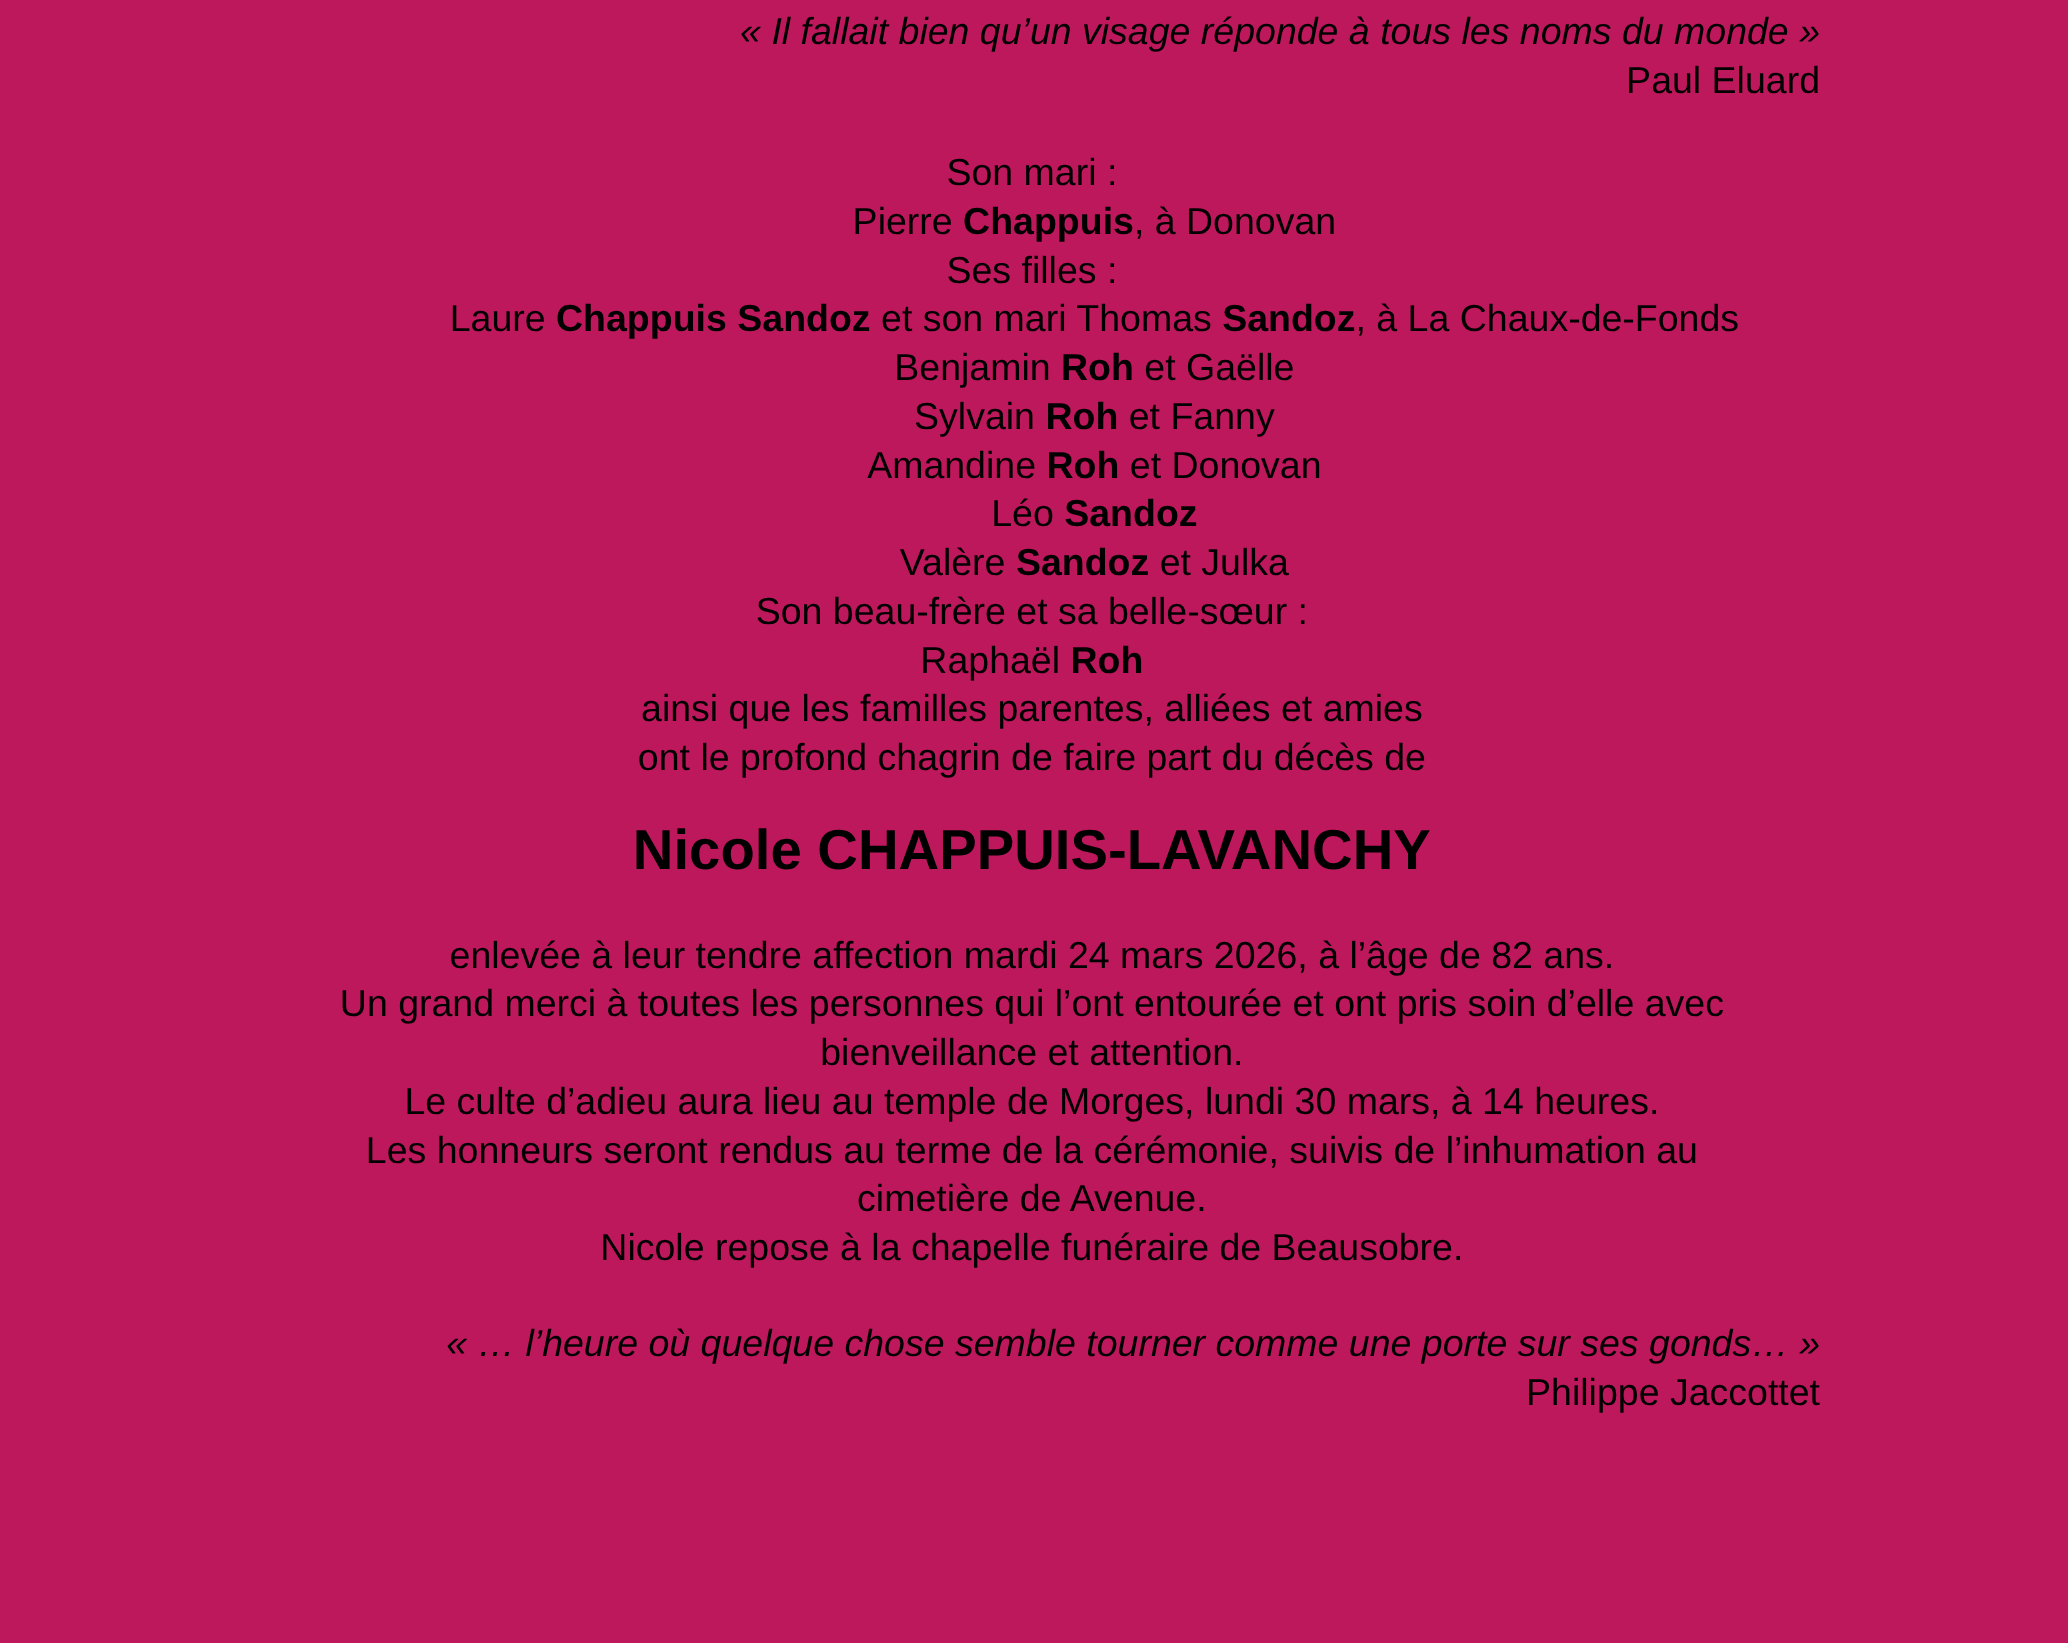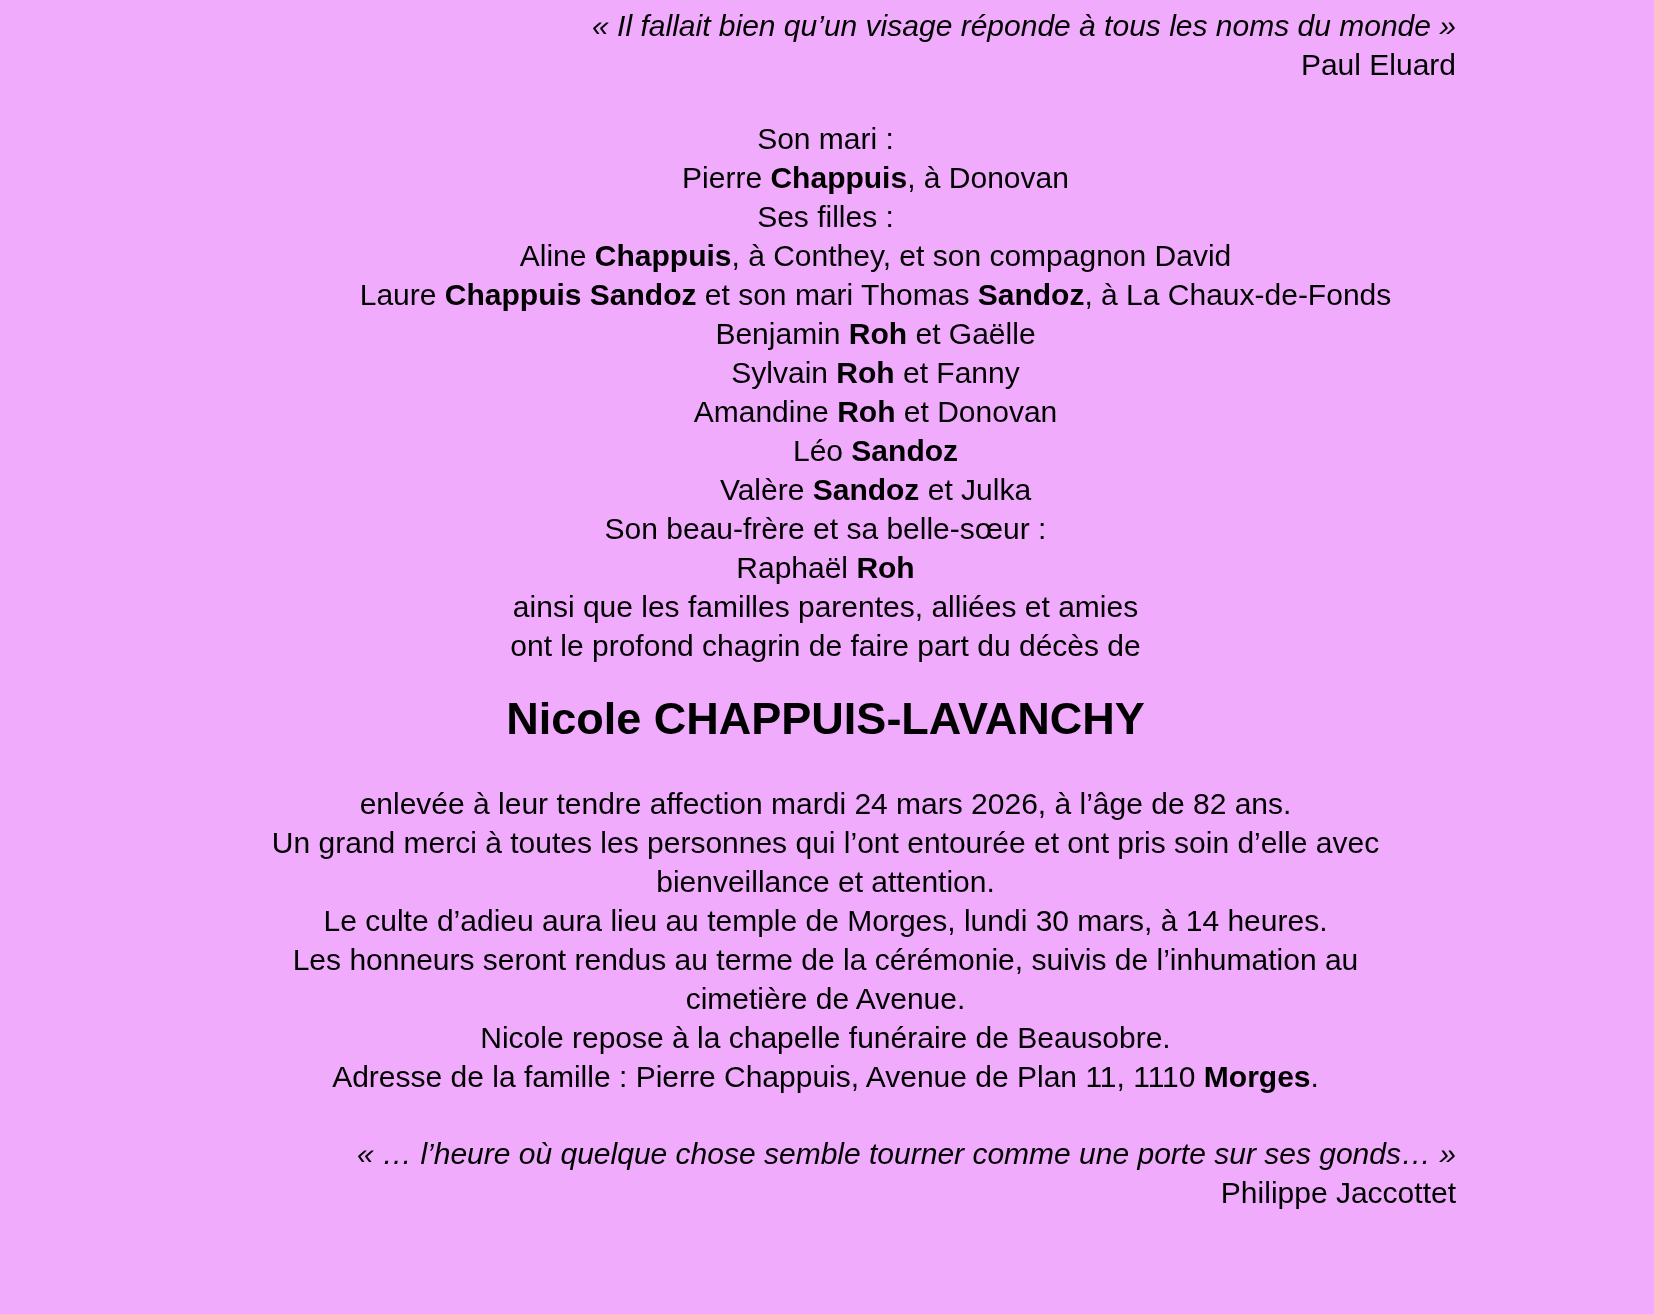--- a/index.html
+++ b/index.html
@@ -6,21 +6,21 @@
     margin: 0;
     padding: 0;
     background: #ffffff;
   }
   .page {
     position: relative;
     width: 1654px;
     height: 1314px;
     box-sizing: border-box;
     padding: 6px 198px 0 195px;
-    background: #f0abfc;
+    background: #be185d;
     color: #000000;
     font-family: "Liberation Sans", "DejaVu Sans", sans-serif;
     font-size: 30px;
     line-height: 39px;
     overflow: hidden;
   }
   .line {
     white-space: nowrap;
     height: 39px;
     text-align: center;
@@ -65,21 +65,20 @@
 
   <div class="quote-block opening-quote">
     <div class="quote-text">« Il fallait bien qu’un visage réponde à tous les noms du monde »</div>
     <div class="quote-author">Paul Eluard</div>
   </div>
 
   <div class="family-list">
       <div class="line"><span>Son mari :</span></div>
       <div class="line indent"><span>Pierre </span><span class="b">Chappuis</span><span>, à Donovan</span></div>
       <div class="line"><span>Ses filles :</span></div>
-      <div class="line indent"><span>Aline </span><span class="b">Chappuis</span><span>, à Conthey, et son compagnon David</span></div>
       <div class="line indent"><span>Laure </span><span class="b">Chappuis Sandoz</span><span> et son mari Thomas </span><span class="b">Sandoz</span><span>, à La Chaux-de-Fonds</span></div>
       <div class="line indent"><span>Benjamin </span><span class="b">Roh</span><span> et Gaëlle</span></div>
       <div class="line indent"><span>Sylvain </span><span class="b">Roh</span><span> et Fanny</span></div>
       <div class="line indent"><span>Amandine </span><span class="b">Roh</span><span> et Donovan</span></div>
       <div class="line indent"><span>Léo </span><span class="b">Sandoz</span></div>
       <div class="line indent"><span>Valère </span><span class="b">Sandoz</span><span> et Julka</span></div>
       <div class="line"><span>Son beau-frère et sa belle-sœur :</span></div>
       <div class="line"><span>Raphaël </span><span class="b">Roh</span></div>
       <div class="line"><span>ainsi que les familles parentes, alliées et amies</span></div>
       <div class="line"><span>ont le profond chagrin de faire part du décès de</span></div>
@@ -88,21 +87,20 @@
   <div class="deceased-name">Nicole CHAPPUIS-LAVANCHY</div>
 
   <div class="announcement-body">
       <div class="line"><span>enlevée à leur tendre affection mardi 24 mars 2026, à l’âge de 82 ans.</span></div>
       <div class="line"><span>Un grand merci à toutes les personnes qui l’ont entourée et ont pris soin d’elle avec</span></div>
       <div class="line"><span>bienveillance et attention.</span></div>
       <div class="line"><span>Le culte d’adieu aura lieu au temple de Morges, lundi 30 mars, à 14 heures.</span></div>
       <div class="line"><span>Les honneurs seront rendus au terme de la cérémonie, suivis de l’inhumation au</span></div>
       <div class="line"><span>cimetière de Avenue.</span></div>
       <div class="line"><span>Nicole repose à la chapelle funéraire de Beausobre.</span></div>
-      <div class="line"><span>Adresse de la famille : Pierre Chappuis, Avenue de Plan 11, 1110 </span><span class="b">Morges</span><span>.</span></div>
     </div>
 
   <div class="quote-block closing-quote">
     <div class="quote-text">« … l’heure où quelque chose semble tourner comme une porte sur ses gonds… »</div>
     <div class="quote-author">Philippe Jaccottet</div>
   </div>
 
 </div>
 
 </body></html>

